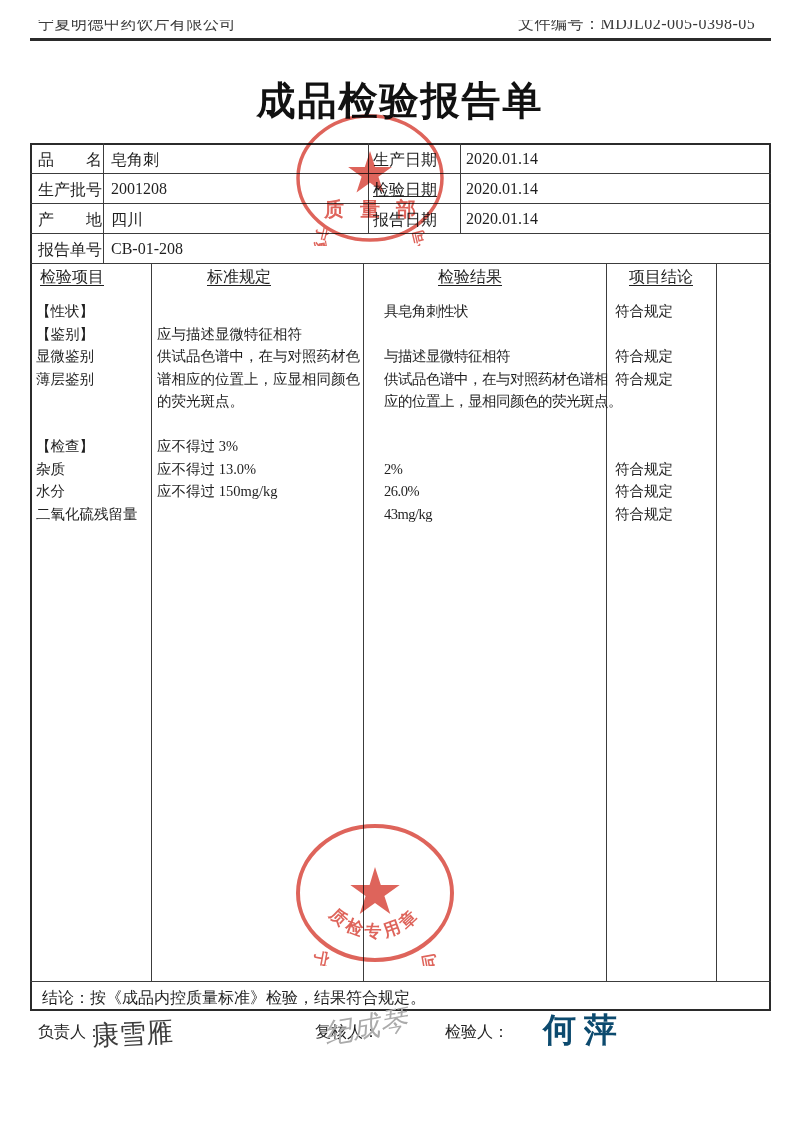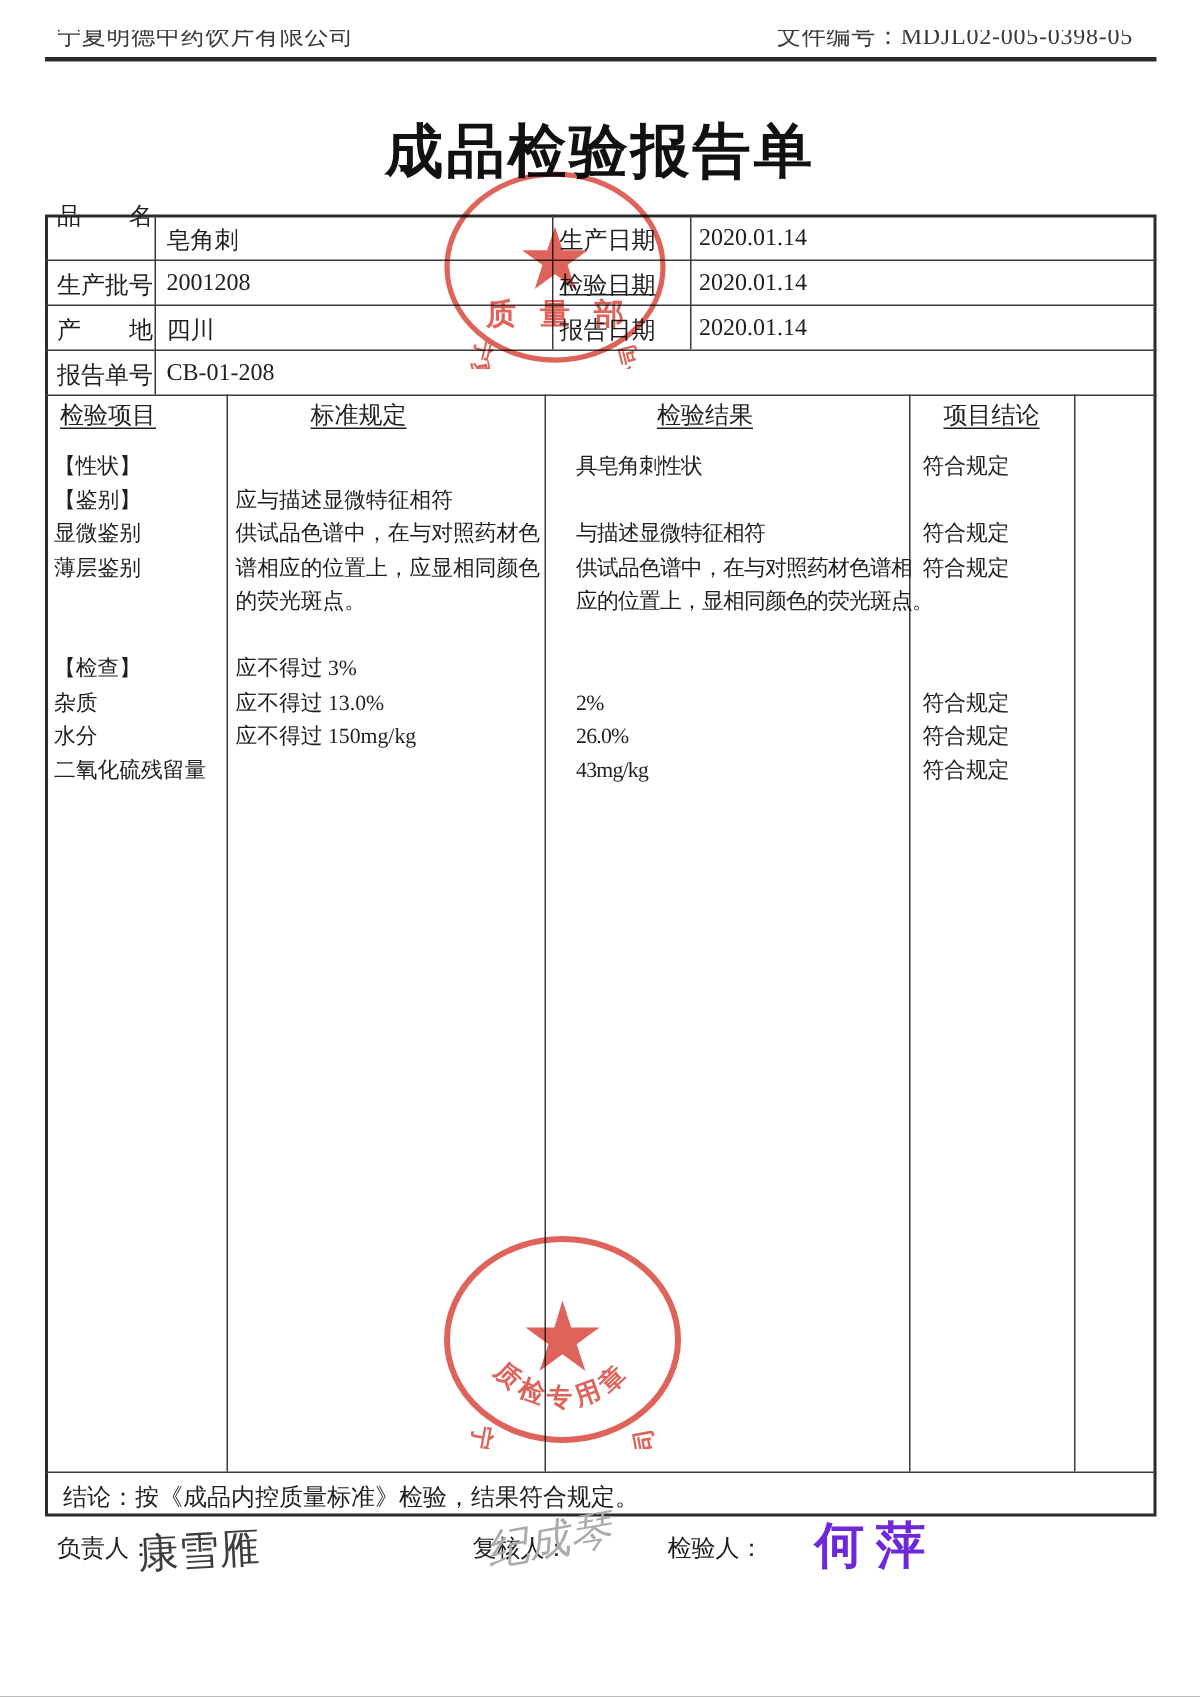--- a/index.html
+++ b/index.html
@@ -17,21 +17,21 @@
   .cell{position:absolute;font-size:16px;white-space:nowrap;}
   .thead{position:absolute;font-size:16px;text-decoration:underline;text-underline-offset:3px;white-space:nowrap;}
   .bcol{position:absolute;font-size:14.5px;}
   .bcol .bodyline{line-height:22.5px;height:22.5px;white-space:nowrap;}
   .bcol-c3 .bodyline{letter-spacing:-0.5px;margin-left:15px;}
   .conclusion{position:absolute;left:42px;top:988px;font-size:16px;white-space:nowrap;}
   .sig-label{position:absolute;font-size:16px;white-space:nowrap;}
   .sig{position:absolute;white-space:nowrap;font-family:"DejaVu Serif",serif;}
   .sig-lead{left:92px;top:1016px;font-size:27px;color:#3d3d3d;transform:rotate(-3deg);}
   .sig-review{left:326px;top:1008px;font-size:28px;color:#ababab;transform:rotate(-10deg) skewX(-14deg);}
-  .sig-inspector{left:543px;top:1008px;font-size:33px;font-weight:bold;color:#6d28d9;letter-spacing:8px;}
+  .sig-inspector{left:543px;top:1008px;font-size:33px;font-weight:bold;color:#0c4a6e;letter-spacing:8px;}
   .stamp{position:absolute;mix-blend-mode:multiply;opacity:.85;}
 </style>
 </head>
 <body>
 
 <div class="page">
 
   <div class="clip" style="left:38px;top:20px;width:240px;">
     <span>宁夏明德中药饮片有限公司</span>
   </div>
@@ -49,21 +49,21 @@
   <div class="hline" style="left:30px;top:263px;width:741px;"></div>
   <div class="hline" style="left:30px;top:981px;width:741px;"></div>
   <div class="vline" style="left:103px;top:143px;height:120px;"></div>
   <div class="vline" style="left:368px;top:143px;height:90px;"></div>
   <div class="vline" style="left:460px;top:143px;height:90px;"></div>
   <div class="vline" style="left:151px;top:263px;height:718px;"></div>
   <div class="vline" style="left:363px;top:263px;height:718px;"></div>
   <div class="vline" style="left:606px;top:263px;height:718px;"></div>
   <div class="vline" style="left:716px;top:263px;height:718px;"></div>
 
-  <div class="cell" style="left:38px;top:134px;">品　　名</div>
+  <div class="cell" style="left:38px;top:150px;">品　　名</div>
   <div class="cell" style="left:111px;top:150px;">皂角刺</div>
   <div class="cell" style="left:373px;top:150px;">生产日期</div>
   <div class="cell" style="left:466px;top:150px;">2020.01.14</div>
 
   <div class="cell" style="left:38px;top:180px;">生产批号</div>
   <div class="cell" style="left:111px;top:180px;">2001208</div>
   <div class="cell" style="left:373px;top:180px;text-decoration:underline;">检验日期</div>
   <div class="cell" style="left:466px;top:180px;">2020.01.14</div>
 
   <div class="cell" style="left:38px;top:210px;">产　　地</div>

